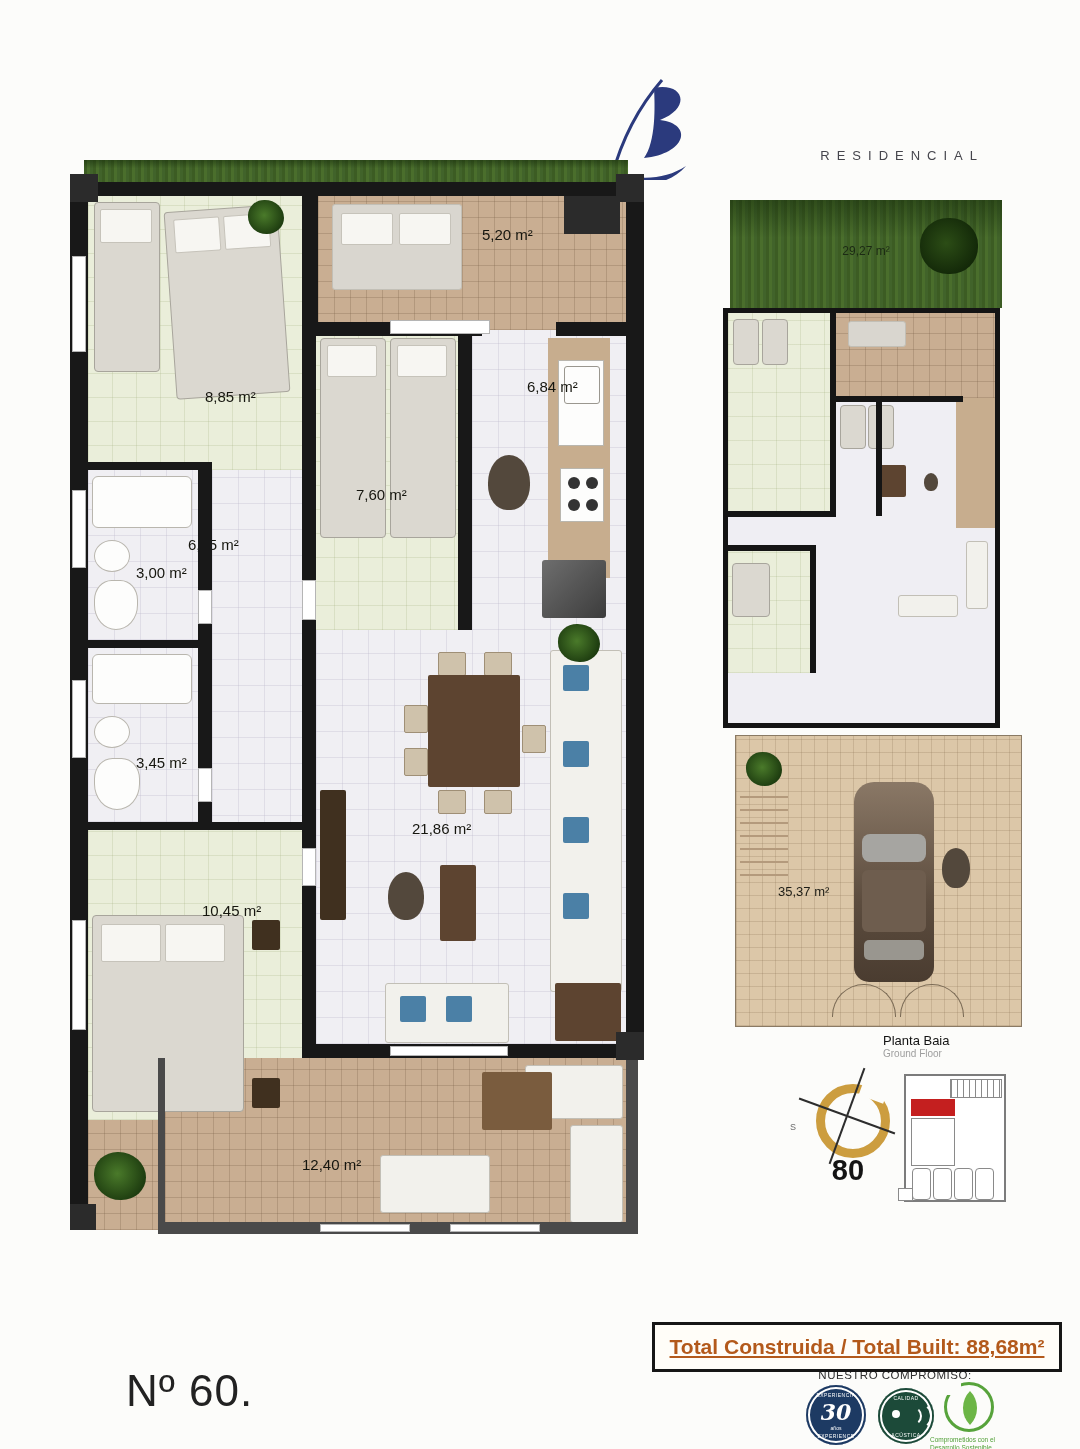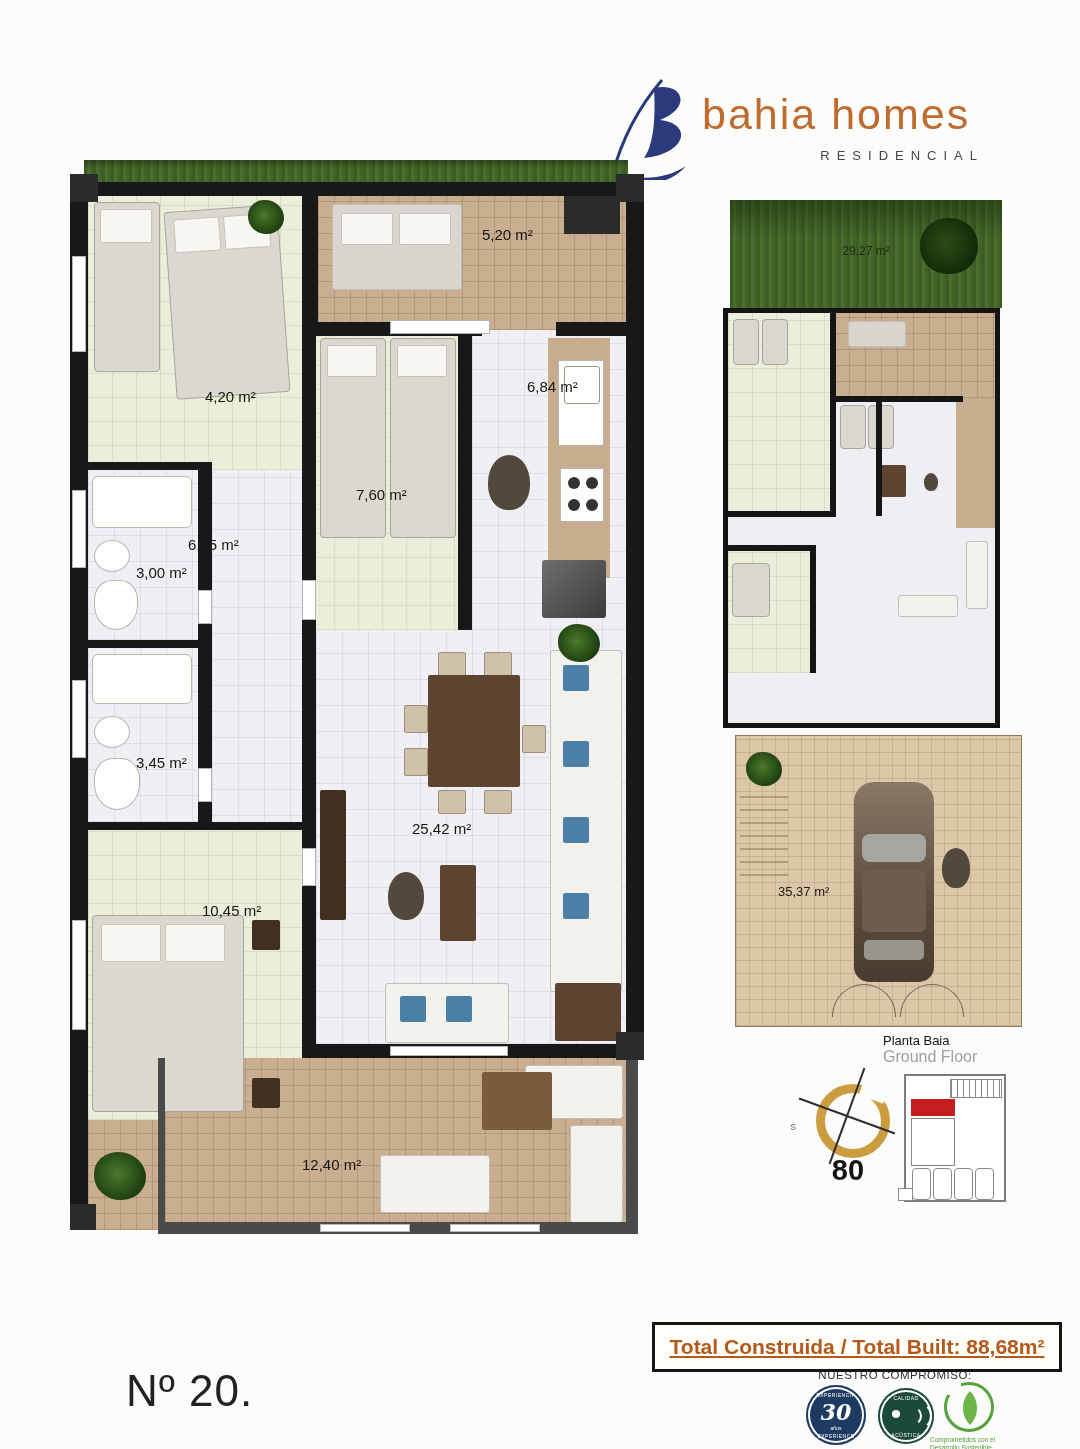--- a/index.html
+++ b/index.html
@@ -60,21 +60,20 @@
 <body>
 
 <div class="page">
 
   <div class="abs" style="left:598px;top:76px;width:400px;height:104px;">
     <svg class="abs" style="left:0;top:0;" width="100" height="104" viewBox="0 0 100 104">
       <path d="M64 4 C38 34 22 70 14 100" stroke="#2b3a7d" stroke-width="3" fill="none"></path>
       <path d="M56 12 C86 6 94 32 62 44 C96 48 88 78 46 82 C58 66 57 30 56 12 Z" fill="#2b3a7d"></path>
       <path d="M4 88 C28 106 64 106 88 90 C66 116 22 112 4 88 Z" fill="#2b3a7d"></path>
     </svg>
-    <div class="brand-name" style="left:104px;top:14px;">bahia homes</div>
     <div class="brand-sub" style="left:176px;top:72px;width:210px;text-align:right;">RESIDENCIAL</div>
   </div>
 
   <div class="abs" style="left:70px;top:160px;width:578px;height:1102px;">
 
     <div class="abs grass" style="left:14px;top:0;width:544px;height:24px;"></div>
 
     <div class="room floor-bed" style="left:18px;top:36px;width:214px;height:274px;"></div>
     <div class="room tile" style="left:232px;top:36px;width:326px;height:134px;"></div>
     <div class="room floor-bed" style="left:240px;top:170px;width:148px;height:300px;"></div>
@@ -201,29 +200,29 @@
     </div>
     <div class="wood" style="left:485px;top:823px;width:66px;height:58px;"></div>
     <div class="person" style="left:318px;top:712px;width:36px;height:48px;"></div>
 
     <div class="sofa" style="left:455px;top:905px;width:96px;height:52px;"></div>
     <div class="sofa" style="left:500px;top:965px;width:51px;height:96px;"></div>
     <div class="wood" style="left:412px;top:912px;width:70px;height:58px;background:#7a5c3e;"></div>
     <div class="sofa" style="left:310px;top:995px;width:108px;height:56px;"></div>
     <div class="plant" style="left:24px;top:992px;width:52px;height:48px;"></div>
 
-    <div class="room-label" style="left:135px;top:228px;">4,20 m²</div>
+    <div class="room-label" style="left:135px;top:228px;">8,85 m²</div>
     <div class="room-label" style="left:412px;top:66px;">5,20 m²</div>
     <div class="room-label" style="left:286px;top:326px;">7,60 m²</div>
     <div class="room-label" style="left:424px;top:218px;margin-left:33px;">6,84 m²</div>
     <div class="room-label" style="left:118px;top:376px;z-index:20;">6,45 m²</div>
     <div class="room-label" style="left:66px;top:404px;">3,00 m²</div>
     <div class="room-label" style="left:66px;top:594px;">3,45 m²</div>
     <div class="room-label" style="left:132px;top:742px;">10,45 m²</div>
-    <div class="room-label" style="left:342px;top:660px;">25,42 m²</div>
+    <div class="room-label" style="left:342px;top:660px;">21,86 m²</div>
     <div class="room-label" style="left:232px;top:996px;">12,40 m²</div>
   </div>
 
   <div class="abs" style="left:715px;top:195px;width:300px;height:872px;">
 
     <div class="abs grass" style="left:15px;top:5px;width:272px;height:108px;">
       <div class="abs" style="left:0;right:0;top:44px;text-align:center;font-size:12px;color:#1c2a14;">29,27 m²</div>
       <div class="abs" style="left:190px;top:18px;width:58px;height:56px;border-radius:48%;
            background:radial-gradient(circle at 45% 45%, #2c4d16, #122708 75%);"></div>
     </div>
@@ -264,21 +263,21 @@
         <div class="abs" style="left:10px;top:158px;width:60px;height:20px;background:#99968f;border-radius:5px;"></div>
       </div>
       <div class="person" style="left:206px;top:112px;width:28px;height:40px;"></div>
       <div class="abs" style="left:42px;top:148px;font-size:13px;color:#1d1d16;">35,37 m²</div>
       <div class="abs" style="left:96px;top:248px;width:62px;height:32px;border:1px solid #7a6a55;border-bottom:none;border-radius:62px 62px 0 0;"></div>
       <div class="abs" style="left:164px;top:248px;width:62px;height:32px;border:1px solid #7a6a55;border-bottom:none;border-radius:62px 62px 0 0;"></div>
     </div>
 
     <div class="abs" style="left:168px;top:838px;width:120px;text-align:left;">
       <div style="font-size:13px;font-weight:normal;color:#131313;">Planta Baia</div>
-      <div style="font-size:16px;color:#9e9e9e;">Ground Floor</div>
+      <div style="font-size:10px;color:#9e9e9e;">Ground Floor</div>
     </div>
   </div>
 
   <div class="abs" style="left:800px;top:1078px;width:100px;height:110px;">
     <div class="abs" style="left:16px;top:6px;width:56px;height:56px;border:9px solid #c8952f;border-radius:50%;opacity:.92;"></div>
     <div class="abs" style="left:62px;top:-2px;width:26px;height:24px;background:#fcfcfa;transform:rotate(20deg);"></div>
     <div class="abs" style="left:-4px;top:37px;width:102px;height:2px;background:#2d2d2d;transform:rotate(20deg);"></div>
     <div class="abs" style="left:-4px;top:37px;width:102px;height:2px;background:#2d2d2d;transform:rotate(-70deg);"></div>
     <div class="abs" style="left:-10px;top:44px;font-size:9px;color:#6a6a6a;">S</div>
     <div class="abs" style="left:0;top:76px;width:96px;text-align:center;font-size:29px;font-weight:bold;color:#141414;">80</div>
@@ -322,15 +321,15 @@
 
   <div class="badge" style="left:944px;top:1382px;width:50px;height:50px;border:3px solid #57a33b;box-sizing:border-box;">
     <div class="abs" style="left:-4px;top:-4px;width:18px;height:14px;background:#fcfcfa;"></div>
     <div class="abs" style="left:11px;top:11px;width:24px;height:24px;background:#6cb546;border-radius:0 100% 0 100%;transform:rotate(45deg);"></div>
   </div>
   <div class="caption-sm" style="left:930px;top:1436px;width:100px;">
     <div>Comprometidos con el</div>
     <div>Desarrollo Sostenible</div>
   </div>
 
-  <div class="abs" style="left:126px;top:1366px;font-size:44px;color:#222;letter-spacing:1px;">Nº 20.</div>
+  <div class="abs" style="left:126px;top:1366px;font-size:44px;color:#222;letter-spacing:1px;">Nº 60.</div>
 
 </div>
 
 </body></html>

